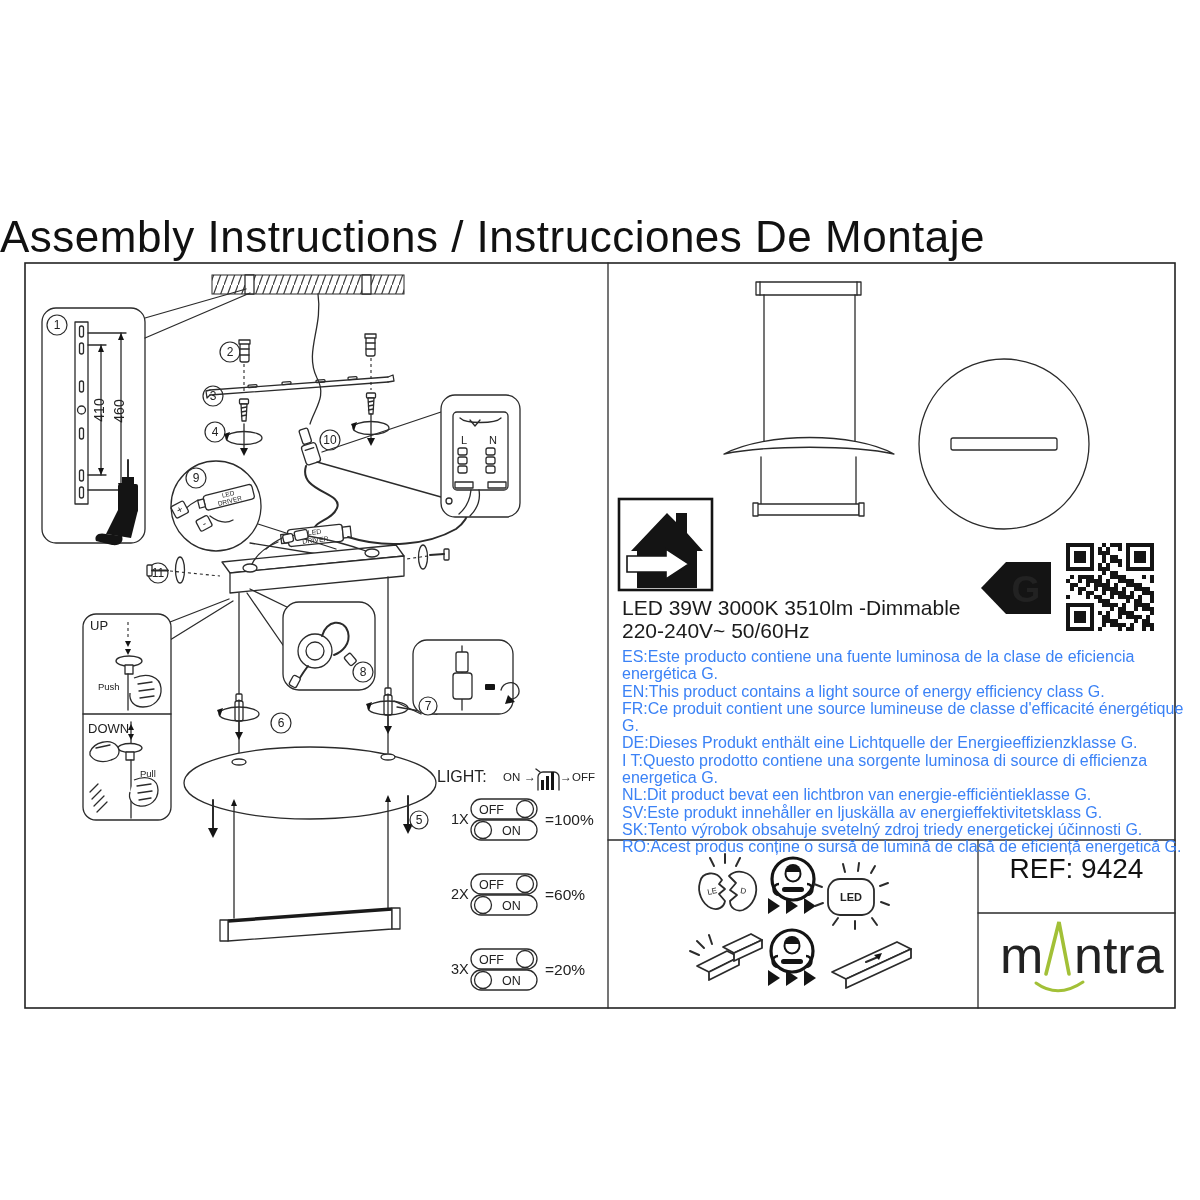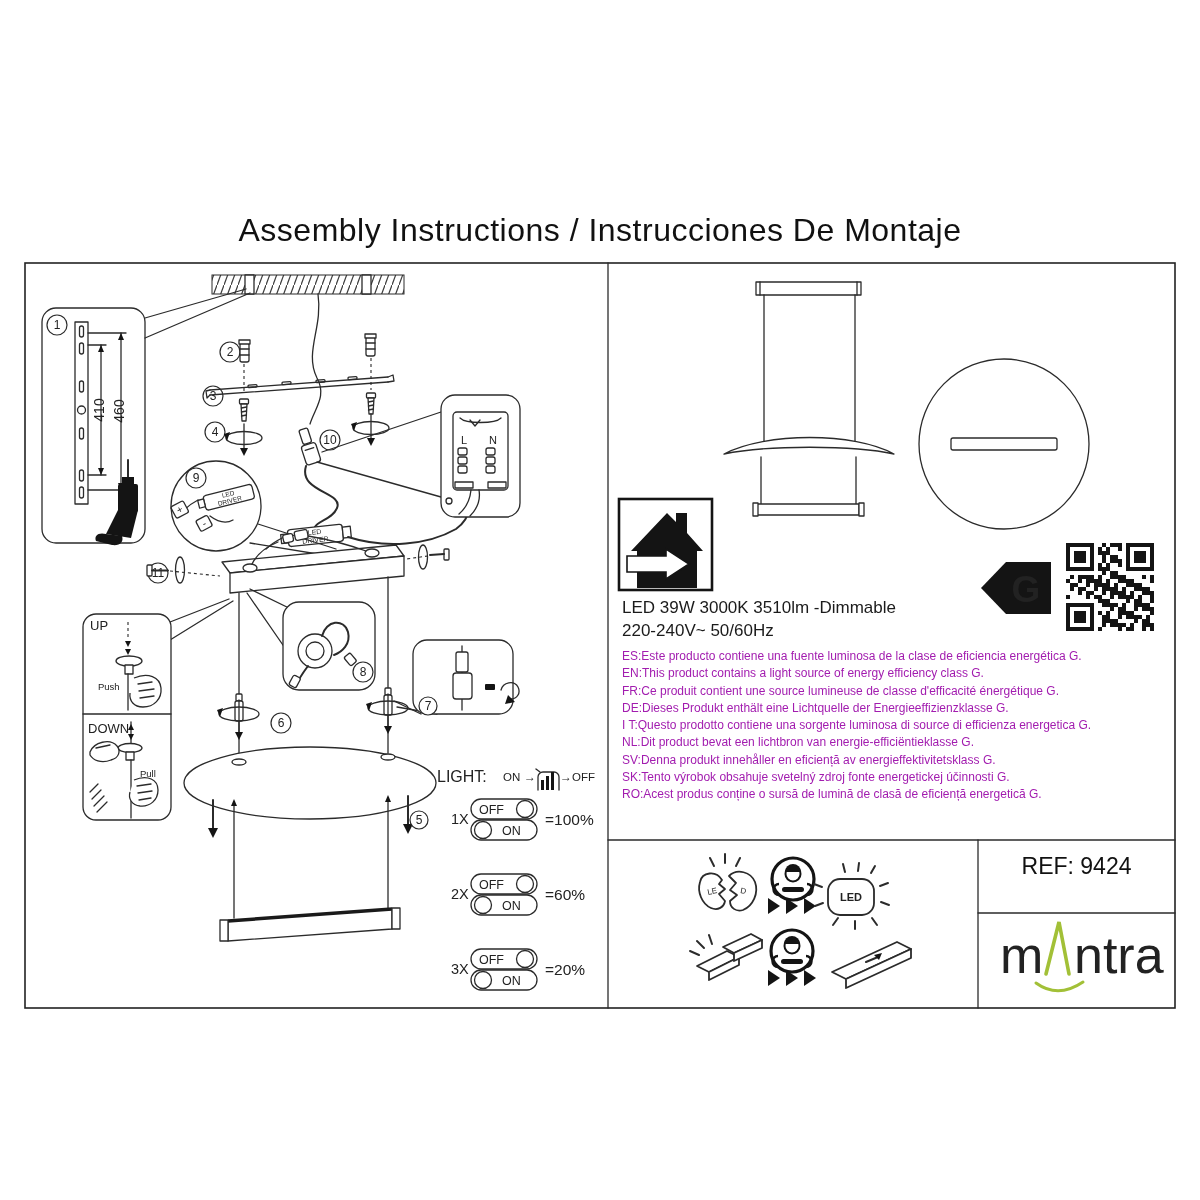--- a/index.html
+++ b/index.html
@@ -1,34 +1,34 @@
 <!DOCTYPE html>
 <html><head>
 <meta charset="utf-8">
 <style>
   html,body{margin:0;padding:0;background:#ffffff;}
   .page{position:relative;width:1200px;height:1200px;background:#fff;overflow:hidden;
         font-family:"Liberation Sans",sans-serif;color:#1c1c1c;}
-  .title{position:absolute;left:0;top:212px;width:100%;text-align:center;
-         font-size:32px;letter-spacing:0.5px;color:#111;}
+  .title{position:absolute;left:0;top:212px;width:100%;
+         font-size:44px;letter-spacing:0.5px;color:#111;}
   .art{position:absolute;left:0;top:0;width:1200px;height:1200px;}
   .art text{font-family:"Liberation Sans",sans-serif;fill:#222;}
   .serif{font-family:"Liberation Serif",serif;}
   .ln{fill:none;stroke:#2b2b2b;stroke-width:1.3;stroke-linecap:round;stroke-linejoin:round;}
   .ln2{fill:none;stroke:#2b2b2b;stroke-width:2;stroke-linecap:round;stroke-linejoin:round;}
   .fw{fill:#ffffff;stroke:#2b2b2b;stroke-width:1.3;stroke-linejoin:round;}
   .fw2{fill:#ffffff;stroke:#2b2b2b;stroke-width:1.8;stroke-linejoin:round;}
   .fb{fill:#141414;stroke:none;}
   .dash{fill:none;stroke:#2b2b2b;stroke-width:1.1;stroke-dasharray:3 3;}
   .badge{fill:#fff;stroke:#2b2b2b;stroke-width:1.2;}
   .bt{font-size:12px;text-anchor:middle;}
-  .spec{position:absolute;left:622px;top:596px;font-size:17px;line-height:23px;color:#1b1b1b;}
-  .langs{position:absolute;left:622px;top:648px;font-size:12px;line-height:17.3px;color:#a21caf;}
+  .spec{position:absolute;left:622px;top:596px;font-size:21px;line-height:23px;color:#1b1b1b;}
+  .langs{position:absolute;left:622px;top:648px;font-size:16px;line-height:17.3px;color:#3b82f6;}
   .ref{position:absolute;left:980px;top:853px;width:193px;text-align:center;
-       font-size:23px;color:#111;}
+       font-size:28px;color:#111;}
 </style>
 </head>
 <body>
 
 <div class="page">
 
   <div class="title">Assembly Instructions / Instrucciones De Montaje</div>
 
   <svg class="art" viewBox="0 0 1200 1200">
     <defs>
@@ -712,19 +712,19 @@
     <div>LED 39W 3000K 3510lm -Dimmable</div>
     <div>220-240V~ 50/60Hz</div>
   </div>
   <div class="langs">
     <div>ES:Este producto contiene una fuente luminosa de la clase de eficiencia energética G.</div>
     <div>EN:This product contains a light source of energy efficiency class G.</div>
     <div>FR:Ce produit contient une source lumineuse de classe d'efficacité énergétique G.</div>
     <div>DE:Dieses Produkt enthält eine Lichtquelle der Energieeffizienzklasse G.</div>
     <div>I T:Questo prodotto contiene una sorgente luminosa di source di efficienza energetica G.</div>
     <div>NL:Dit product bevat een lichtbron van energie-efficiëntieklasse G.</div>
-    <div>SV:Denna produkt innehåller en eficiență av energieffektivitetsklass G.</div>
-    <div>SK:Tento výrobok obsahuje svetelný zdroj fonte energetickej účinnosti G.</div>
+    <div>SV:Este produkt innehåller en ljuskälla av energieffektivitetsklass G.</div>
+    <div>SK:Tento výrobok obsahuje svetelný zdroj triedy energetickej účinnosti G.</div>
     <div>RO:Acest produs conține o sursă de lumină de clasă de eficiență energetică G.</div>
   </div>
   <div class="ref">REF: 9424</div>
 
 </div>
 
 </body></html>

